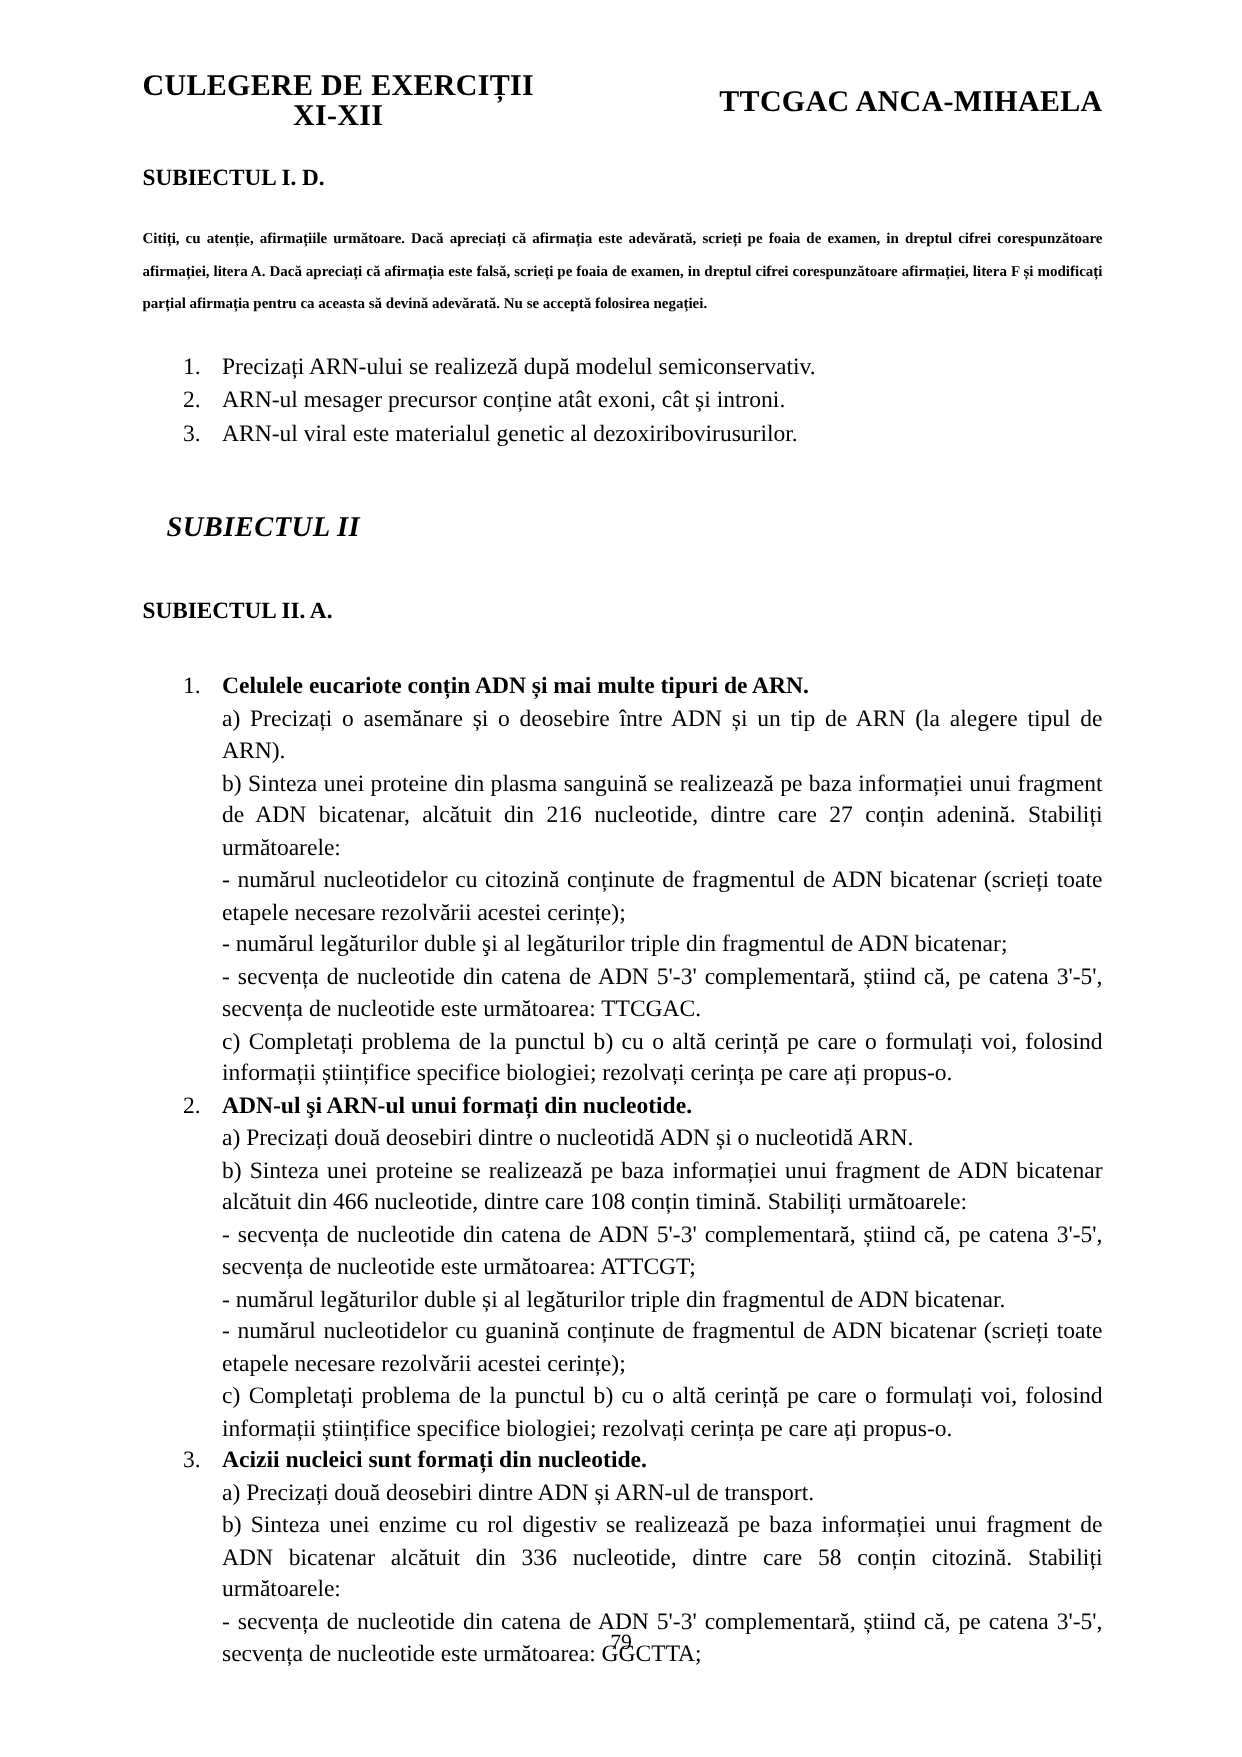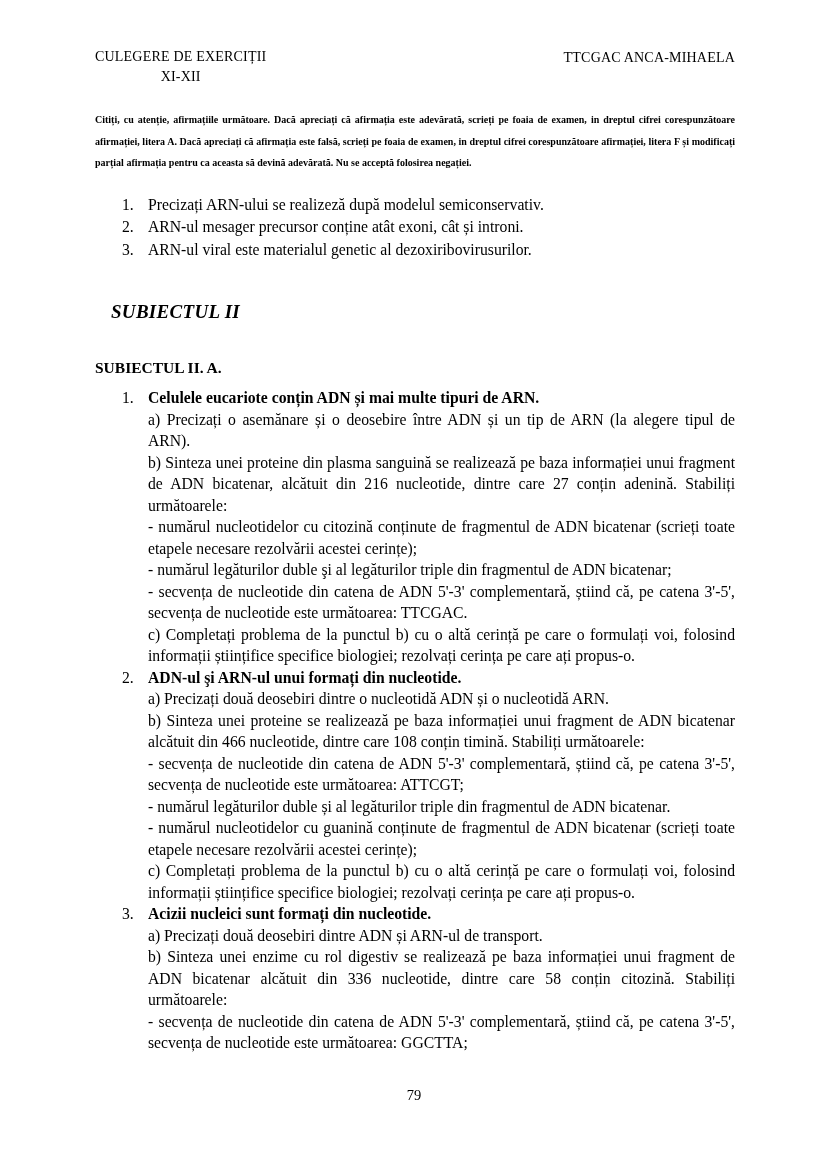--- a/index.html
+++ b/index.html
@@ -22,24 +22,24 @@
   .content {
     position: absolute;
     left: 95px;
     top: 47px;
     width: 640px;
   }
 
   
   .doc-header {
     display: flex;
-    align-items: flex-start;
+    align-items: center;
     justify-content: space-between;
-    font-weight: normal;
-    font-size: 14px;
+    font-weight: bold;
+    font-size: 20px;
     line-height: 20px;
     letter-spacing: 0.2px;
     margin-bottom: 22px;
   }
   .header-left {
     text-align: center;
   }
   .header-right {
     padding-top: 1px;
     white-space: nowrap;
@@ -47,21 +47,21 @@
 
   
   .sec-label {
     font-weight: bold;
     font-size: 15.5px;
     line-height: 20px;
     margin: 0 0 20px 0;
   }
   .sec-label.ii {
     margin-top: 34px;
-    margin-bottom: 9px;
+    margin-bottom: 29px;
   }
   .sec-big {
     font-weight: bold;
     font-style: italic;
     font-size: 19px;
     line-height: 24px;
     margin: 40px 0 22px 16px;
     letter-spacing: 0.3px;
   }
 
@@ -128,20 +128,21 @@
   <div class="content">
 
     <div class="doc-header">
       <div class="header-left">
         <div>CULEGERE DE EXERCIȚII</div>
         <div>XI-XII</div>
       </div>
       <div class="header-right">TTCGAC ANCA-MIHAELA</div>
     </div>
 
+    <div class="sec-label">SUBIECTUL I. D.</div>
 
     <p class="intro">Citiți, cu atenție, afirmațiile următoare. Dacă apreciați că afirmația este adevărată, scrieți pe foaia de examen, in dreptul cifrei corespunzătoare afirmației, litera A. Dacă apreciați că afirmația este falsă, scrieți pe foaia de examen, in dreptul cifrei corespunzătoare afirmației, litera F și modificați parțial afirmația pentru ca aceasta să devină adevărată. Nu se acceptă folosirea negației.</p>
 
     <ol class="num-list">
       <li>
         <span class="marker">1.</span>
         <span>Precizați ARN-ului se realizeză după modelul semiconservativ.</span>
       </li>
       <li>
         <span class="marker">2.</span>

